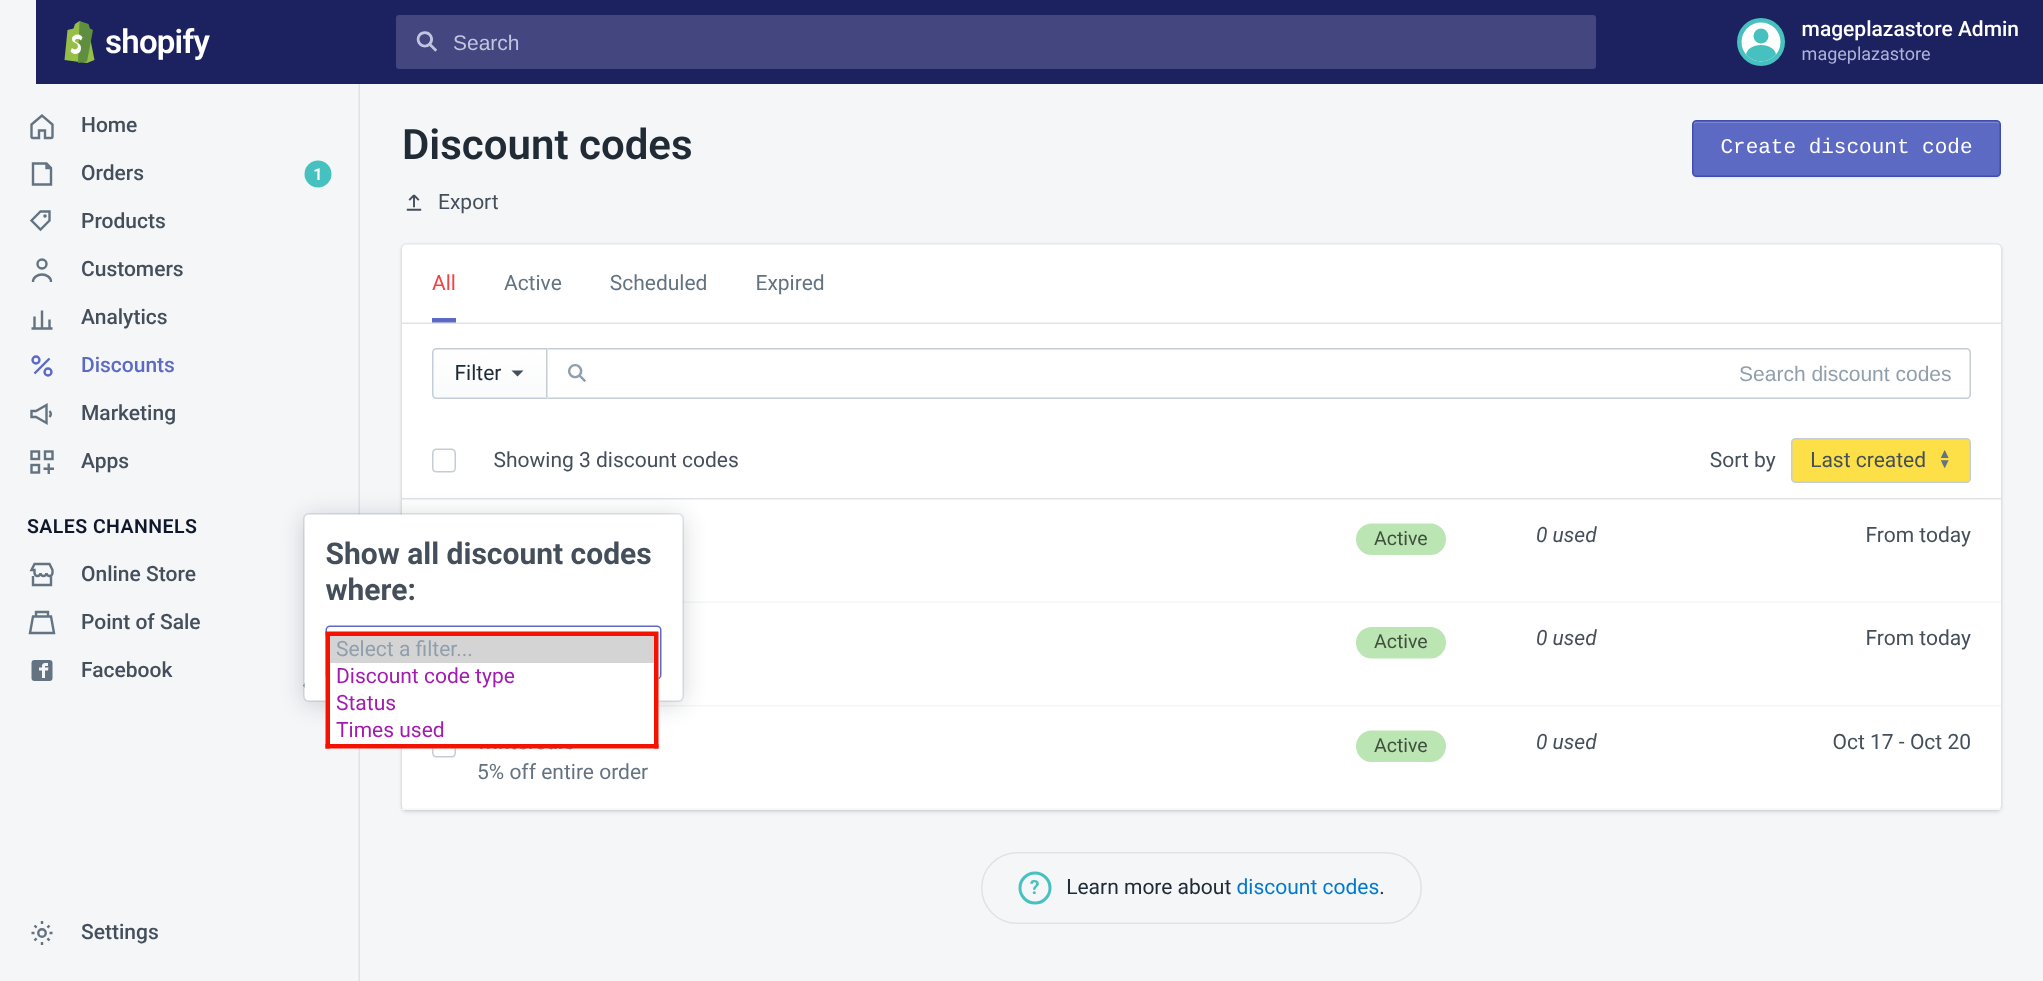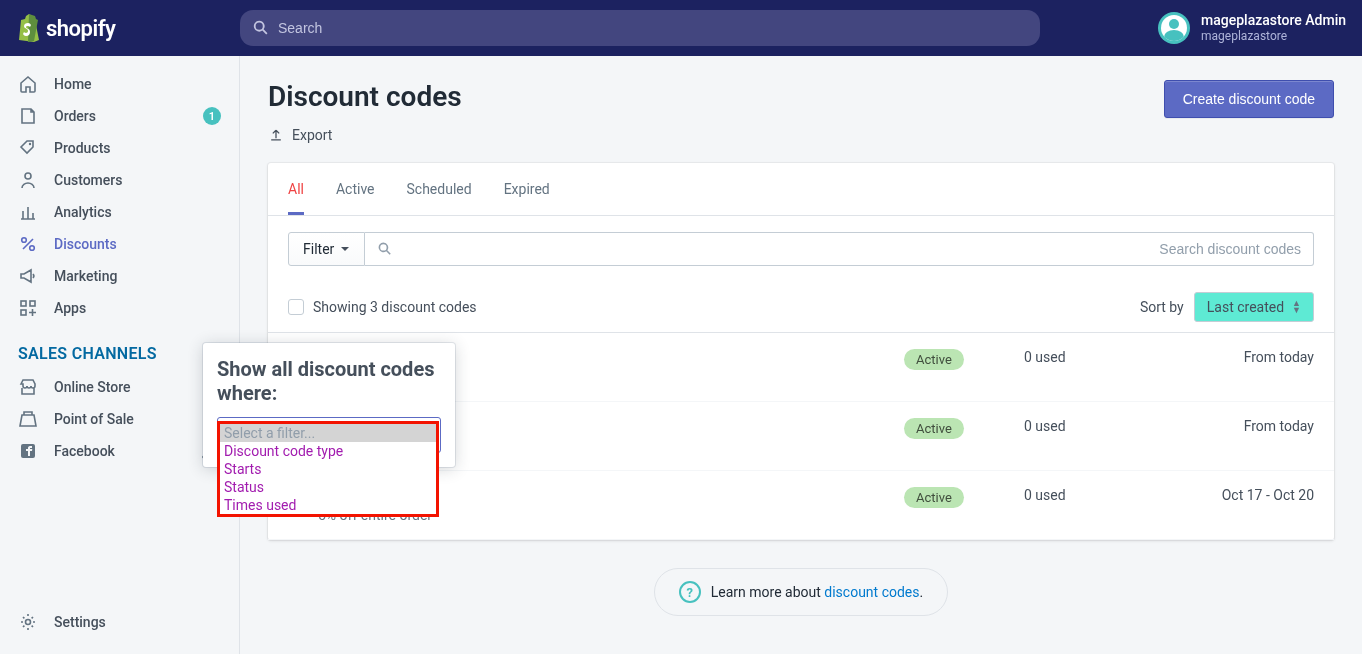--- a/index.html
+++ b/index.html
@@ -1,68 +1,68 @@
 <!DOCTYPE html>
 <html><head>
 <meta charset="utf-8">
 <style>
 * { box-sizing: border-box; margin: 0; padding: 0; }
 body { font-family: -apple-system, BlinkMacSystemFont, "Segoe UI", Roboto, sans-serif; font-size: 14px; color: #212b36; background: #f4f6f8; overflow: hidden; }
 .app { width: 1362px; height: 654px; display: flex; flex-direction: column; }
-.topbar { height: 56px; background: #1c2260; display: flex; align-items: center; padding: 0 16px; }
+.topbar { height: 56px; background: #1c2260; display: flex; align-items: center; padding: 0 16px; margin-left: 24px; }
 .logo-wrap { width: 224px; display: flex; align-items: center; gap: 6px; }
 .logo-icon { width: 24px; height: 28px; position: relative; }
 .logo-text { color: #fff; font-size: 22px; font-weight: 600; letter-spacing: -0.5px; }
-.search-wrap { flex: 1; max-width: 800px; height: 36px; background: #43467f; border-radius: 13px; display: flex; align-items: center; padding: 0 12px; gap: 8px; }
+.search-wrap { flex: 1; max-width: 800px; height: 36px; background: #43467f; border-radius: 2px; display: flex; align-items: center; padding: 0 12px; gap: 8px; }
 .search-wrap input { background: transparent; border: none; outline: none; color: #fff; font-size: 14px; flex: 1; }
 .search-wrap input::placeholder { color: #c3c5e0; }
 .user-wrap { margin-left: auto; display: flex; align-items: center; gap: 11px; padding-left: 30px; }
 .avatar { width: 32px; height: 32px; background: #47c1bf; border-radius: 50%; display: flex; align-items: center; justify-content: center; }
 .avatar-inner { width: 26px; height: 26px; border-radius: 50%; background: #fff; position: relative; overflow: hidden; }
 .avatar-inner::before { content:""; position:absolute; width:10px; height:10px; border-radius:50%; background:#47c1bf; left:8px; top:4px; }
 .avatar-inner::after { content:""; position:absolute; width:20px; height:14px; border-radius:50% 50% 0 0; background:#47c1bf; left:3px; top:15px; }
 .user-text { color: #fff; line-height: 1.2; }
 .user-name { font-size: 14px; font-weight: 500; }
 .user-store { font-size: 12px; color: #aeb4d9; }
 .body { flex: 1; display: flex; position: relative; }
 .sidebar { width: 240px; background: #f4f6f8; border-right: 1px solid #dfe3e8; padding-top: 12px; display: flex; flex-direction: column; }
 .nav-item { height: 32px; display: flex; align-items: center; padding: 0 18px; gap: 16px; color: #454f5b; cursor: pointer; position: relative; }
 .nav-item.active { color: #5c6ac4; }
 .nav-item .ico { width: 20px; height: 20px; flex-shrink: 0; display:flex; align-items:center; justify-content:center; }
 .nav-item .label { font-size: 14px; font-weight: 500; flex:1; }
 .badge { background:#47c1bf; color:#fff; font-size:11px; font-weight:600; width:18px; height:18px; border-radius:50%; display:flex; align-items:center; justify-content:center; }
-.nav-section { font-size: 16px; font-weight: 600; color: #0369a1; padding: 20px 18px 8px; letter-spacing: 0.3px; }
+.nav-section { font-size: 13px; font-weight: 600; color: #0f172a; padding: 20px 18px 8px; letter-spacing: 0.3px; }
 .sidebar-bottom { margin-top: auto; padding-bottom: 16px; }
 .main { flex: 1; overflow: auto; padding: 24px 28px; }
 .page-header { display: flex; align-items: flex-start; margin-bottom: 20px; }
 .page-title { font-size: 28px; font-weight: 600; color: #212b36; }
 .export-link { display: flex; align-items: center; gap: 8px; margin-top: 14px; color: #454f5b; font-size: 14px; cursor: pointer; }
-.btn-primary { margin-left: auto; background: #5c6ac4; color: #fff; border: none; padding: 10px 18px; border-radius: 3px; font-size: 14px; font-weight: 500; cursor: pointer; box-shadow: inset 0 1px 0 rgba(255,255,255,0.2), 0 1px 0 rgba(22,29,37,0.05); border:1px solid #3f4eae; }
+.btn-primary { margin-left: auto; background: #5c6ac4; color: #fff; border: none; padding: 10px 18px; border-radius: 3px; font-size: 14px; font-weight: 500; cursor: pointer; box-shadow: inset 0 1px 0 rgba(255,255,255,0.2), 0 1px 0 rgba(22,29,37,0.05); border:1px solid #3f4eae;font-family:Liberation Mono, monospace; }
 .card { background: #fff; border-radius: 3px; box-shadow: 0 0 0 1px rgba(63,63,68,0.05), 0 1px 3px rgba(63,63,68,0.15); }
 .tabs { display: flex; gap: 32px; padding: 0 20px; border-bottom: 1px solid #dfe3e8; }
 .tab { padding: 18px 0 15px; font-size: 14px; color: #637381; cursor: pointer; border-bottom: 3px solid transparent; }
 .tab.active { color: #ef4444; border-bottom-color: #5c6ac4; }
 .filter-row { display: flex; padding: 16px 20px; gap: 0; }
 .filter-btn { border: 1px solid #c4cdd5; border-radius: 3px 0 0 3px; background: linear-gradient(#fff,#f9fafb); padding: 8px 14px; display: flex; align-items: center; gap: 6px; cursor: pointer; font-size: 14px; }
 .search-codes { flex: 1; border: 1px solid #c4cdd5; border-left: none; border-radius: 0 3px 3px 0; display: flex; align-items: center; padding: 0 12px; gap: 8px; }
 .search-codes input { border: none; outline: none; font-size: 14px; flex: 1; text-align: right; }
 .search-codes input::placeholder { color: #919eab; }
 .selection-row { display: flex; align-items: center; padding: 10px 20px; border-bottom: 1px solid #dfe3e8; font-size: 14px; color: #454f5b; }
-.selection-row .left { flex: 1; display:flex; align-items:flex-end; gap:9px; }
+.selection-row .left { flex: 1; display:flex; align-items:flex-end; gap:25px; }
 .sort-wrap { display: flex; align-items: center; gap: 10px; font-size: 14px; justify-content: center; }
-.sort-btn { border: 1px solid #c4cdd5; background: #5eead4; padding: 6px 12px; border-radius: 3px; display: flex; align-items: center; gap: 8px; cursor: pointer; }
+.sort-btn { border: 1px solid #c4cdd5; background: #fde047; padding: 6px 12px; border-radius: 3px; display: flex; align-items: center; gap: 8px; cursor: pointer; }
 .discount-row { display: flex; align-items: flex-start; padding: 16px 20px; border-bottom: 1px solid #f4f6f8; }
 .dr-check { width: 30px; padding-top:2px; }
 .chk { width: 16px; height: 16px; border: 1px solid #c4cdd5; border-radius: 3px; background:#fff; display:inline-block; }
 .dr-info { flex: 1; }
 .dr-title { font-size: 14px; font-weight: 600; color: #212b36; }
 .dr-sub { font-size: 14px; color: #637381; margin-top: 4px; }
 .dr-status { width: 120px; }
 .status-pill { background: #bbe5b3; color: #414f3e; font-size: 13px; padding: 3px 12px; border-radius: 12px; display:inline-block; }
-.dr-used { width: 140px; color: #454f5b; }
+.dr-used { width: 140px; color: #454f5b; font-style: italic; }
 .dr-period { width: 150px; text-align: right; color: #454f5b; }
 .learn-more { margin: 28px auto 0; display: flex; align-items: center; gap: 10px; border: 1px solid #dfe3e8; border-radius: 999px; padding: 12px 24px; width: fit-content; font-size: 14px; }
 .learn-more a { color: #007ace; text-decoration: none; }
 .q-icon { width: 22px; height: 22px; border: 2px solid #47c1bf; border-radius: 50%; color:#47c1bf; display:flex; align-items:center; justify-content:center; font-weight:700; font-size:13px; }
 .popover { position: absolute; left: 203px; top: 287px; width: 252px; background: #fff; border-radius: 3px; box-shadow: 0 0 0 1px rgba(6,44,82,0.1), 0 2px 16px rgba(33,43,54,0.2); padding: 14px; z-index: 50; }
 .popover-title { font-size: 20px; color: #454f5b; margin-bottom: 12px; font-weight: bold; }
 .popover-select { width: 100%; height: 36px; border: 1px solid #5c6ac4; border-radius: 3px; background: #fff; padding: 0 10px; font-size: 14px; color: #637381; display:flex; align-items:center; justify-content:space-between; cursor:pointer; }
 .sel-carets { line-height: 7px; font-size: 9px; color:#637381; display:flex; flex-direction:column; }
 .dropdown-list { position: absolute; left: 217px; top: 368px; width: 222px; border: 3px solid #f31300; border-top: none; background: #fff; z-index: 60; }
 .dropdown-list div { padding: 1px 4px; font-size: 14px; color: #a21caf; cursor: pointer; }
@@ -322,21 +322,20 @@
             <span>▲</span>
             <span>▼</span>
           </span>
       </div>
     </div>
 
     <div class="dropdown-top-border"></div>
     <div class="dropdown-list">
       <div class="sel">Select a filter...</div>
       <div>Discount code type</div>
-      <div>Starts</div>
       <div>Status</div>
       <div>Times used</div>
     </div>
 
     <span class="eye-icon">
       <svg width="20" height="20" viewBox="0 0 20 20">
           <path fill="none" stroke="#637381" stroke-width="1.6" d="M2 10s3-5 8-5 8 5 8 5-3 5-8 5-8-5-8-5z"></path>
           <circle cx="10" cy="10" r="2" fill="none" stroke="#637381" stroke-width="1.6"></circle>
         </svg>
     </span>

